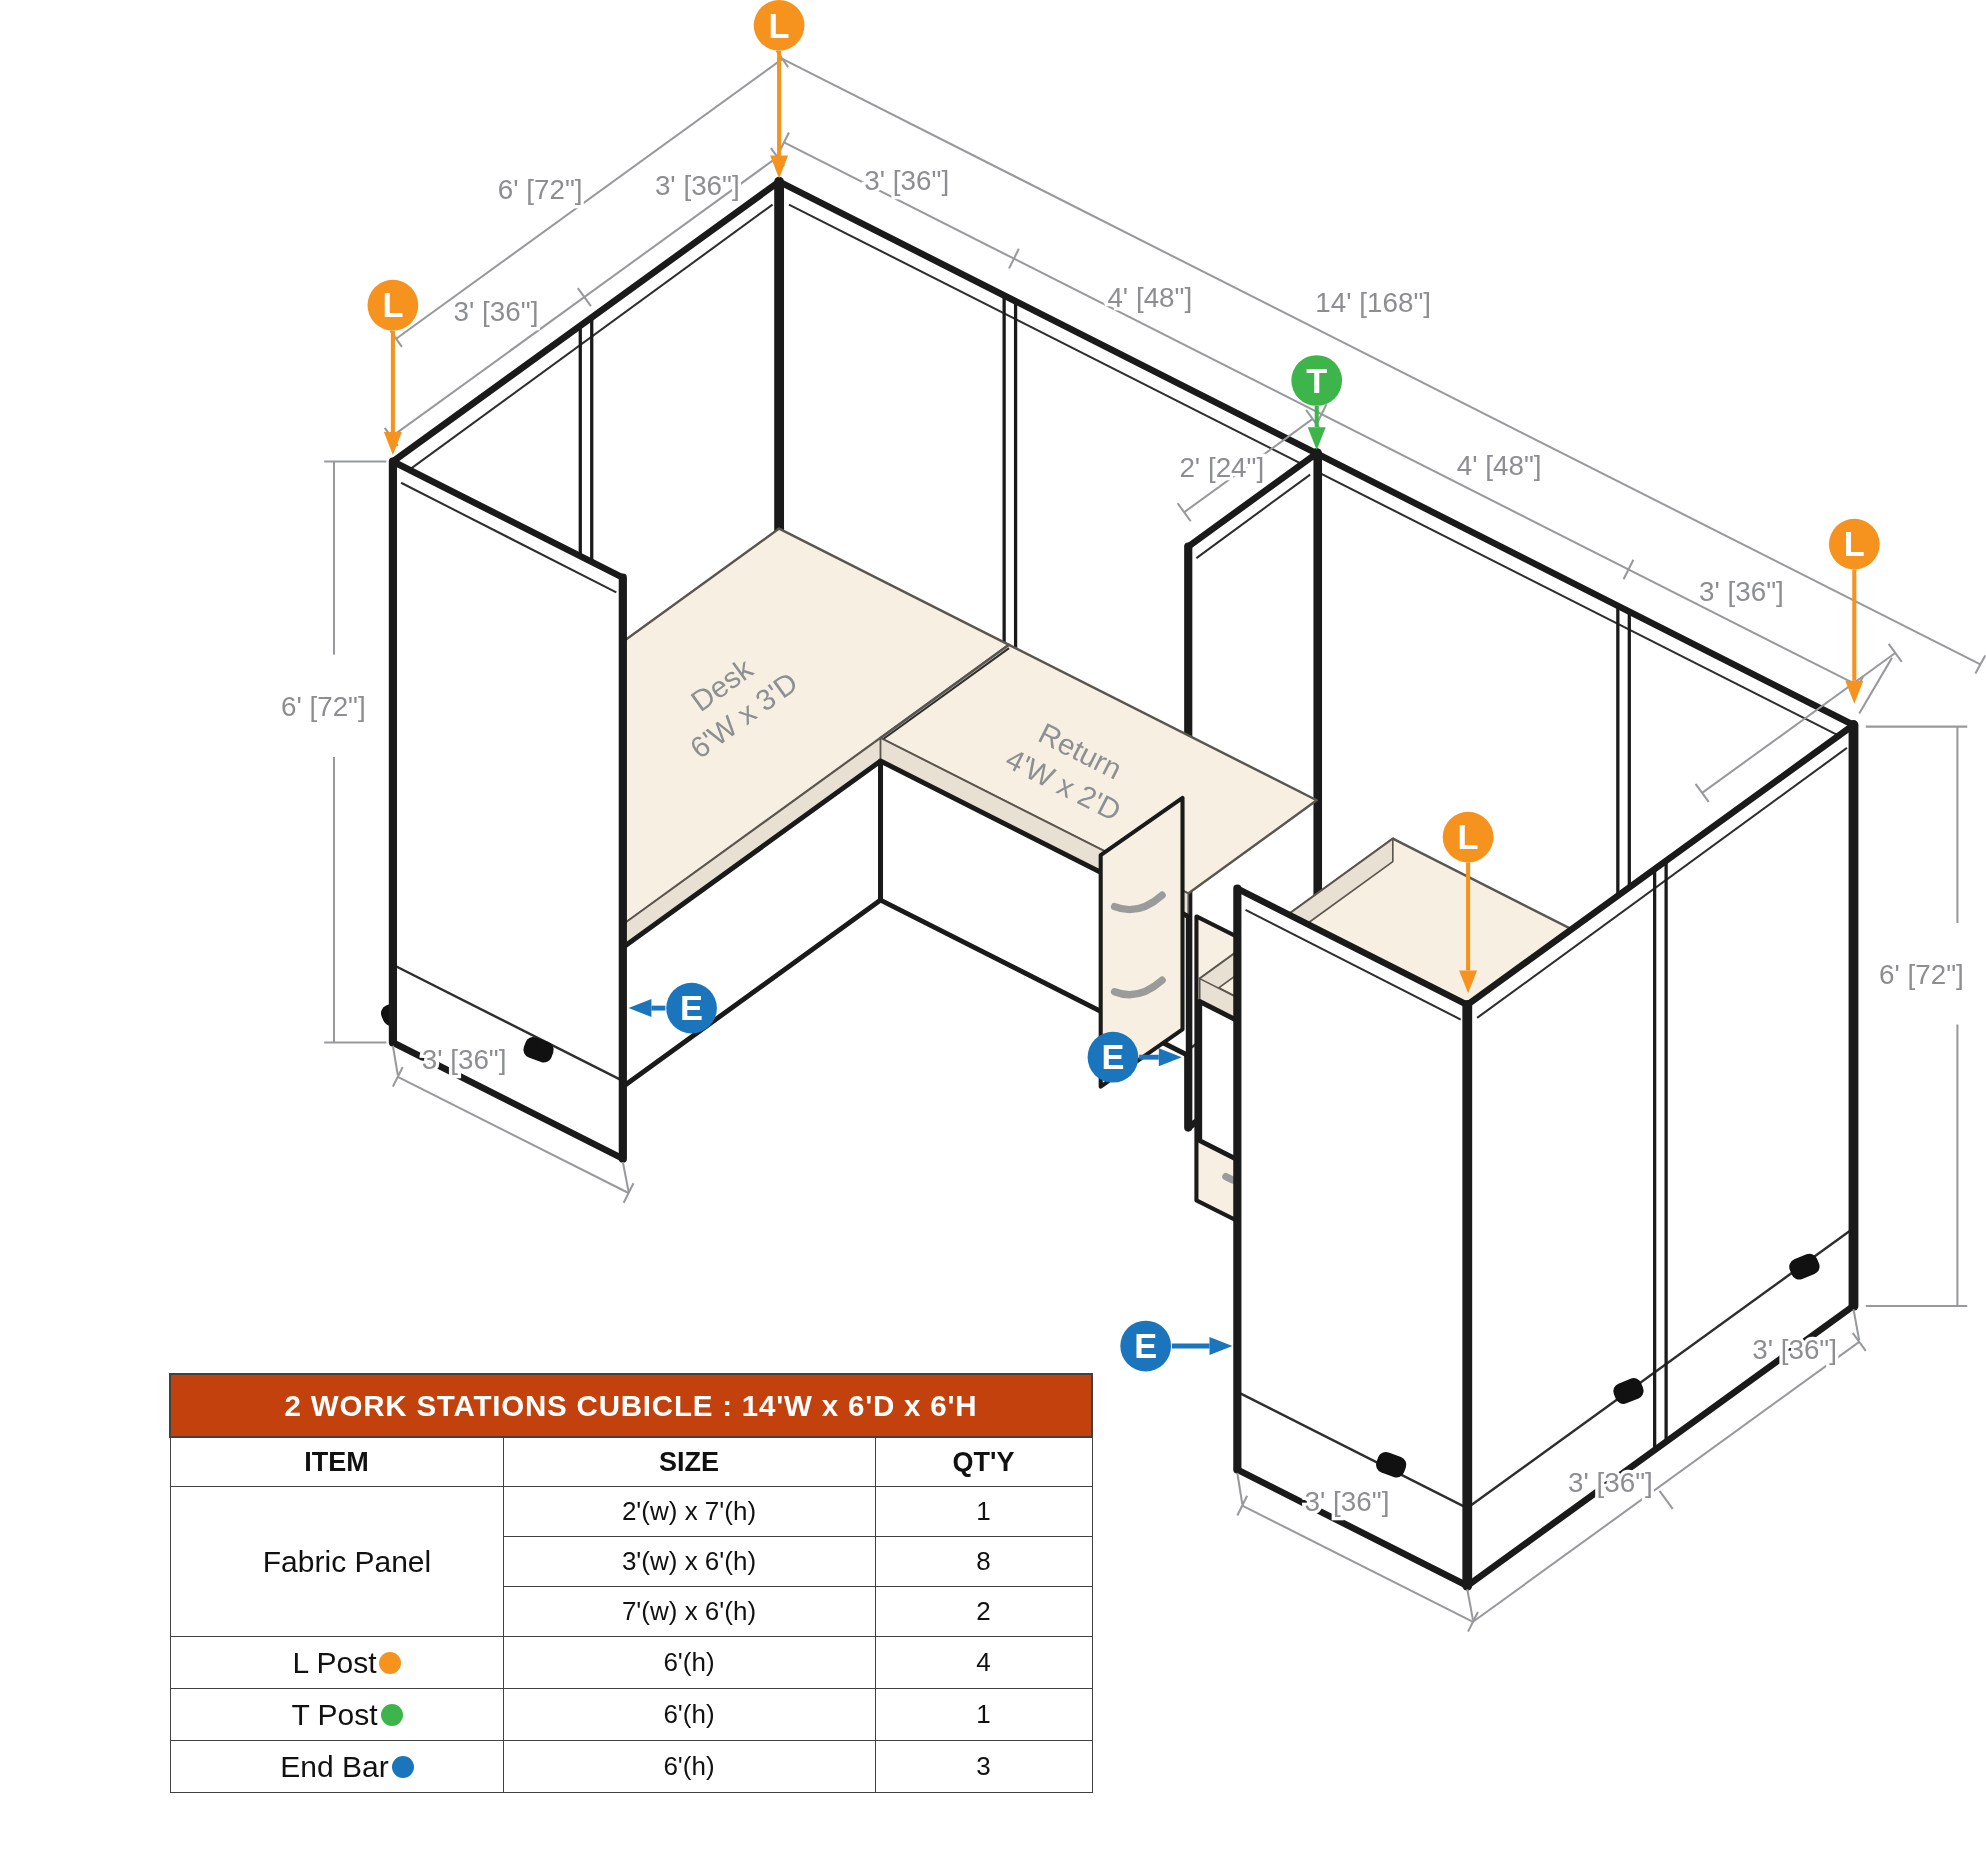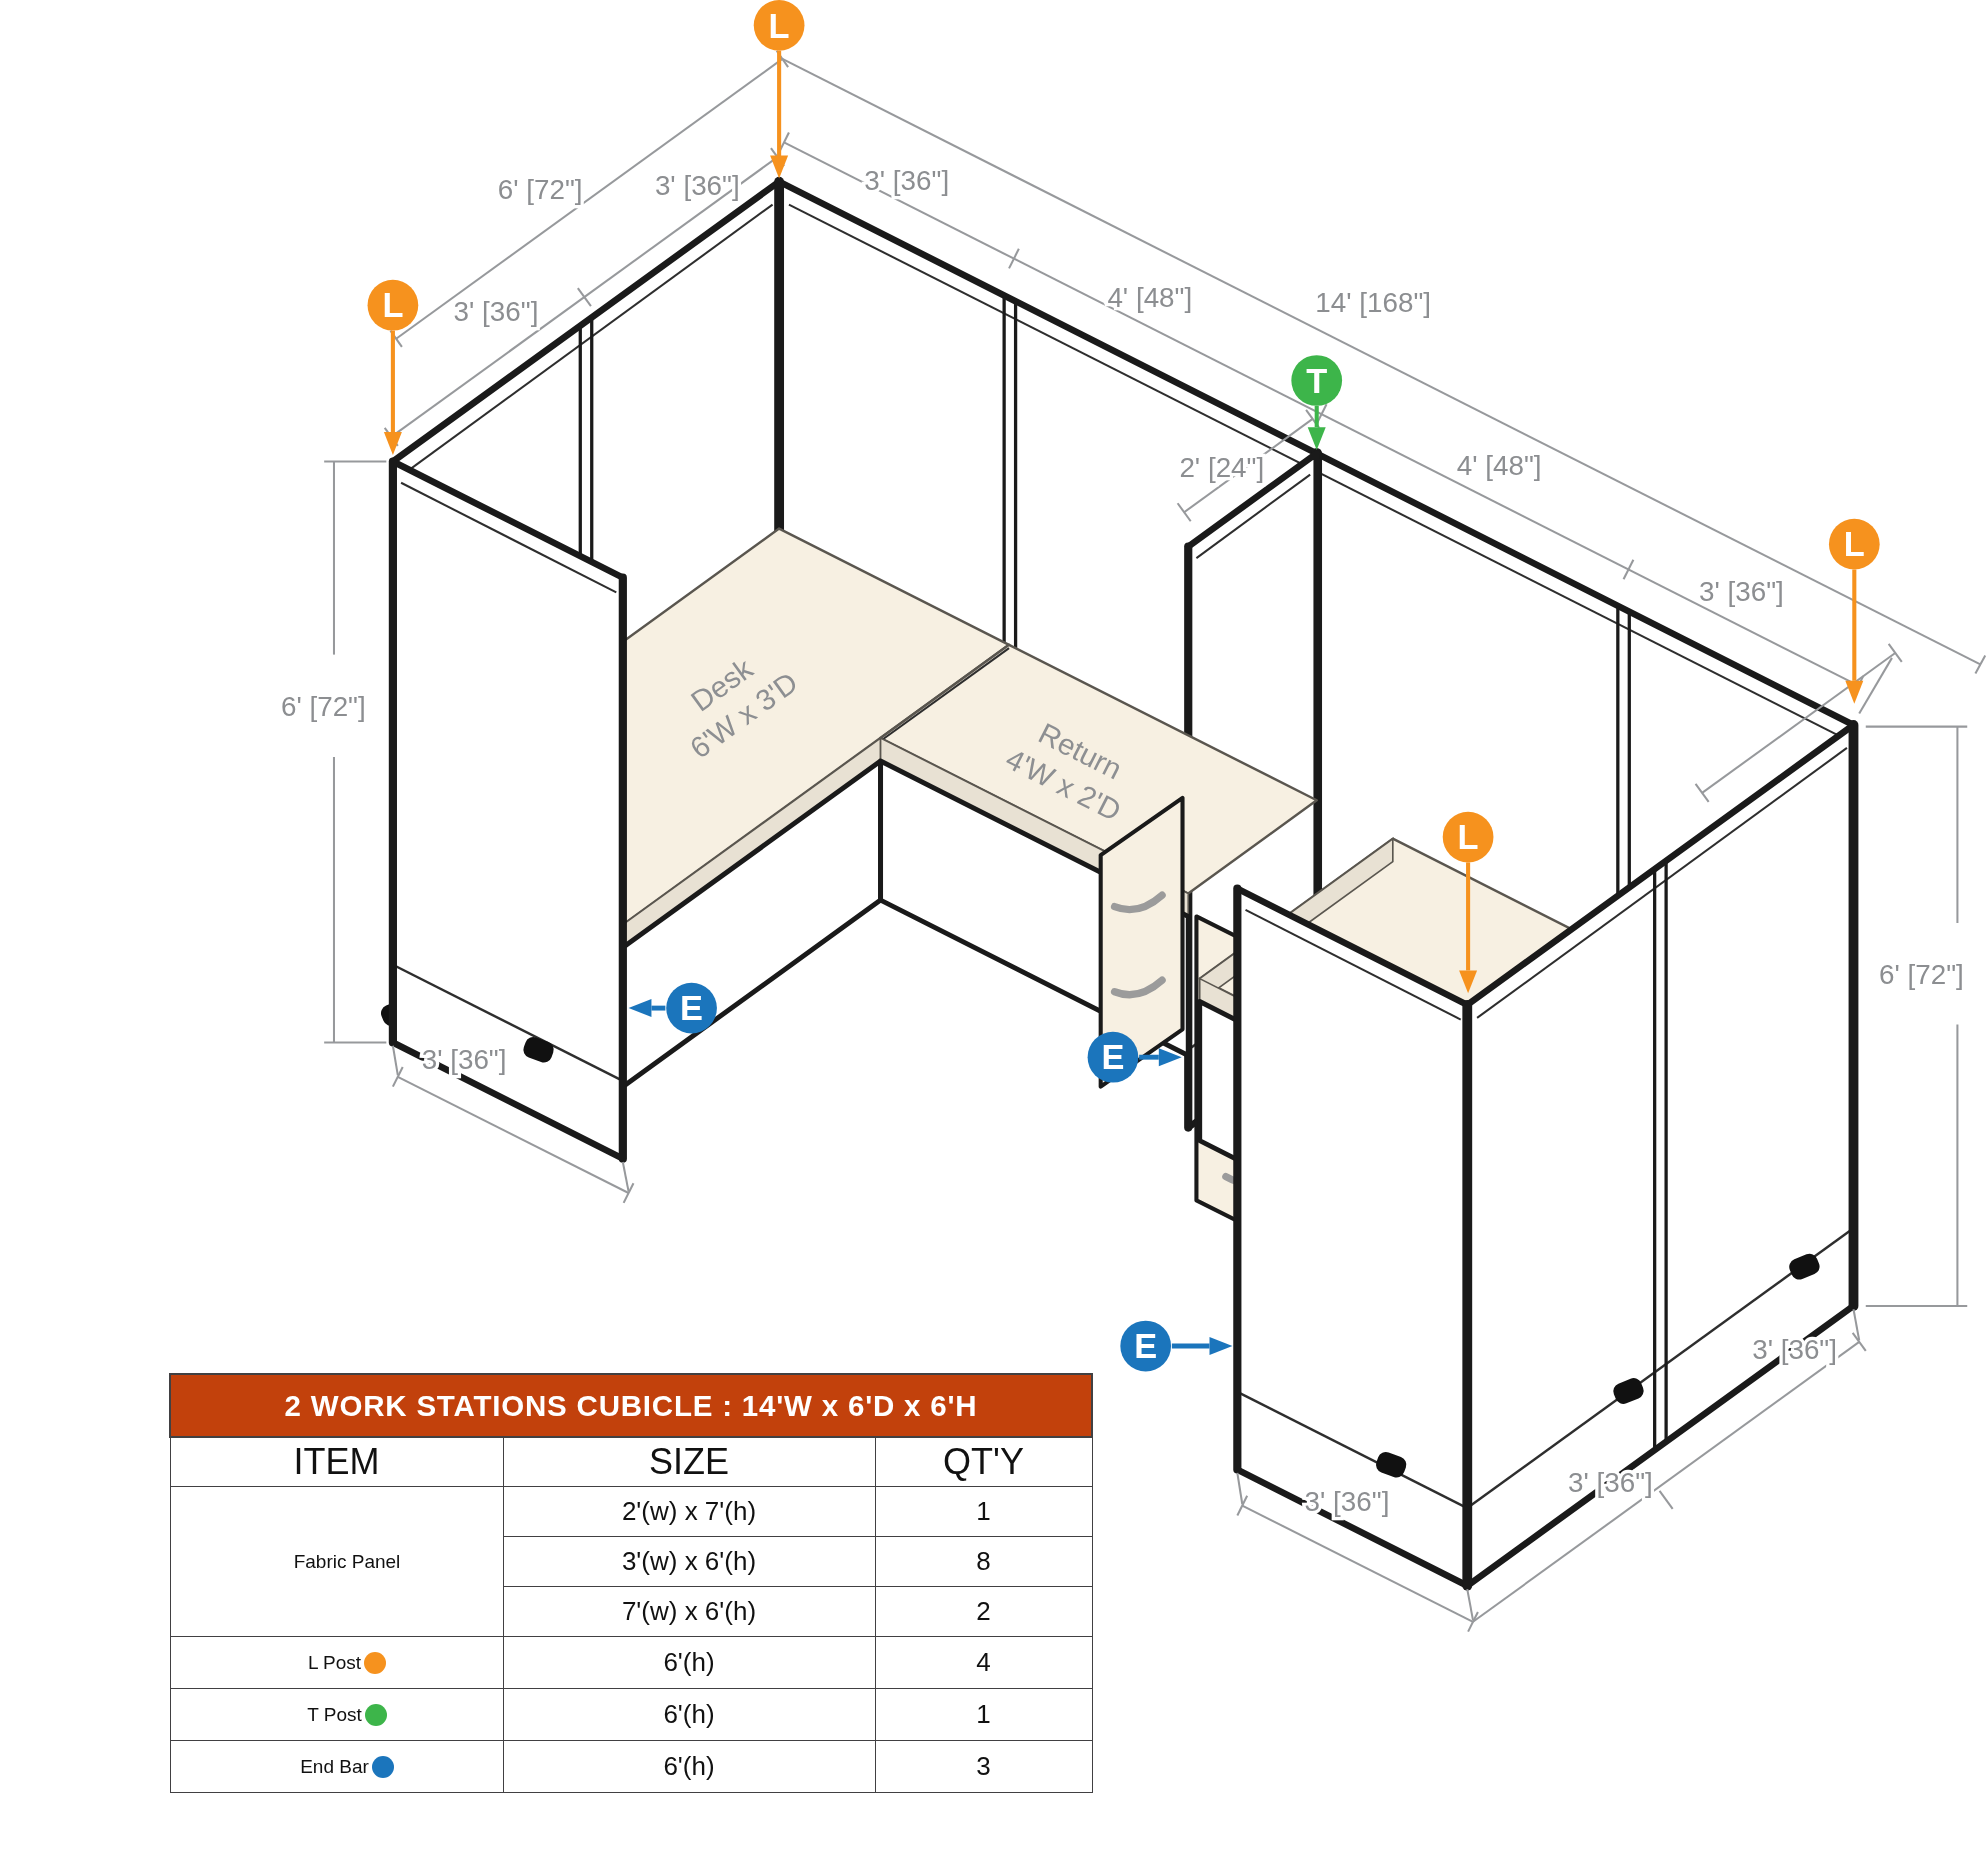--- a/index.html
+++ b/index.html
@@ -18,23 +18,23 @@
   .handle{fill:none;stroke:#9b9b9b;stroke-width:9;stroke-linecap:round;}
   .dim{stroke:#97999C;stroke-width:2.5;fill:none;}
   .dimtext{fill:#8C8E91;font-size:34px;text-anchor:middle;paint-order:stroke;stroke:#ffffff;stroke-width:8;}
   .surftext{fill:#8D8F92;font-size:36px;text-anchor:middle;paint-order:stroke;stroke:#F7F0E2;stroke-width:0;}
   .mletter{fill:#ffffff;font-size:42px;font-weight:bold;text-anchor:middle;}
   .port{fill:#111111;}
   
   #bom{position:absolute;left:169px;top:1373px;width:922px;border-collapse:collapse;table-layout:fixed;}
   #bom td,#bom th{border:1.6px solid #414042;text-align:center;vertical-align:middle;color:#111;}
   #bom .title{background:#c2410c;color:#ffffff;font-weight:bold;font-size:29.5px;height:59px;border:2.5px solid #414042;letter-spacing:0.8px;}
-  #bom .colhead{font-weight:normal;font-size:36px;height:46px;}
+  #bom .colhead{font-weight:bold;font-size:27px;height:46px;}
   #bom .cell{font-size:26px;height:47px;}
-  #bom .itemcell{font-size:19px;padding-left:22px;}
+  #bom .itemcell{font-size:30px;padding-left:22px;}
   #bom tr.postrow td{height:49px;}
   .itemwrap{display:flex;align-items:center;justify-content:center;gap:3px;}
   .dot{width:22px;height:22px;border-radius:50%;display:inline-block;}
   .dot.orange{background:#F6921E;}
   .dot.green{background:#3DB54A;}
   .dot.blue{background:#1B75BC;}
 </style>
 </head>
 <body>
 

